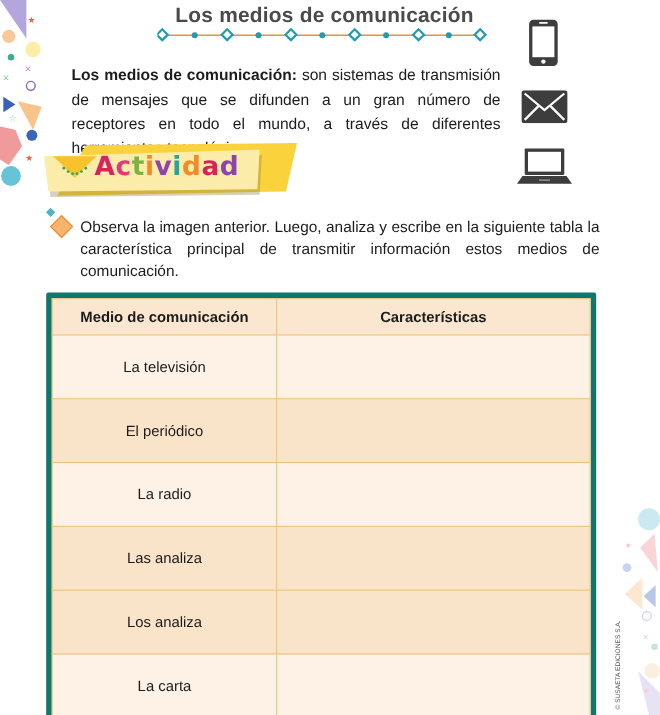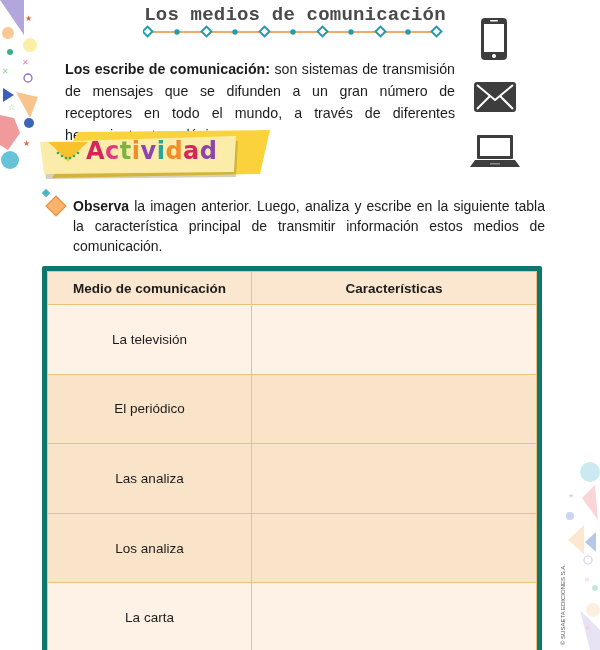--- a/index.html
+++ b/index.html
@@ -5,36 +5,36 @@
   html, body { margin: 0; padding: 0; }
   body {
     width: 600px; height: 650px; overflow: hidden; position: relative;
     background: #ffffff;
     font-family: "Liberation Sans", "DejaVu Sans", sans-serif;
     color: #222;
   }
   .deco { position: absolute; }
   .title {
     position: absolute; left: 140px; top: 4px; width: 310px; text-align: center;
-    font-family: Liberation Mono, monospace; font-weight: bold; font-size: 19px;
+    font-family: Liberation Sans, sans-serif; font-weight: bold; font-size: 19px;
     color: #4a4a4a; letter-spacing: 0.2px;
   }
   .title-rule { position: absolute; left: 143px; top: 25px; }
   .intro {
     position: absolute; left: 65px; top: 58px; width: 390px;
     font-size: 14.2px; line-height: 22px; text-align: justify; color: #1c1c1c;
   }
   .intro b { font-weight: bold; }
   .icon { position: absolute; }
   .actividad { position: absolute; left: 38px; top: 130px; }
   .instr {
     position: absolute; left: 73px; top: 196px; width: 472px;
     font-size: 14px; line-height: 20px; text-align: justify; color: #1c1c1c;
   }
-  .instr b { font-weight: bold; }
+  .instr b { font-weight: normal; }
   .bullet { position: absolute; left: 38px; top: 186px; }
   .table-wrap {
     position: absolute; left: 42px; top: 266px; width: 500px; height: 392px;
     border: 5px solid #0f766e; border-radius: 2px; box-sizing: border-box;
     background: #fdf3e6;
   }
   table { border-collapse: collapse; width: 100%; height: 100%; table-layout: fixed; }
   th, td { border: 1.5px solid #ebc27c; text-align: center; font-size: 13.5px; color: #1c1c1c; }
   th { height: 30px; background: #fbe7cf; font-weight: bold; font-size: 13.5px; }
   td { height: 51px; }
@@ -96,21 +96,21 @@
   </g>
   <g fill="#1f9bb2">
     <circle cx="34" cy="7" r="2.7"></circle>
       <circle cx="92" cy="7" r="2.7"></circle>
     <circle cx="150" cy="7" r="2.7"></circle>
       <circle cx="208" cy="7" r="2.7"></circle>
     <circle cx="265" cy="7" r="2.7"></circle>
   </g>
 </svg>
 
-<div class="intro"><b>Los escribe de comunicación:</b><span> son sistemas de transmisión de mensajes que se difunden a un gran número de receptores en todo el mundo, a través de diferentes herramientas tecnológicas.</span></div>
+<div class="intro"><b>Los medios de comunicación:</b><span> son sistemas de transmisión de mensajes que se difunden a un gran número de receptores en todo el mundo, a través de diferentes herramientas tecnológicas.</span></div>
 
 <svg class="icon" style="left:480px;top:17px" width="28" height="44" viewBox="0 0 28 44">
   <rect x="1" y="1" width="26" height="42" rx="4" fill="#3d3d3d"></rect>
   <rect x="4" y="7" width="20" height="28" fill="#fff"></rect>
   <rect x="10" y="3" width="8" height="1.5" rx="0.7" fill="#fff"></rect>
   <circle cx="14" cy="39" r="2" fill="#fff"></circle>
 </svg>
 
 <svg class="icon" style="left:474px;top:82px" width="42" height="30" viewBox="0 0 42 30">
   <rect x="0" y="0" width="42" height="30" rx="3" fill="#3d3d3d"></rect>
@@ -167,20 +167,24 @@
     </thead>
     <tbody>
       <tr class="odd">
         <td>La televisión</td>
         <td></td>
       </tr>
       <tr class="even">
         <td>El periódico</td>
         <td></td>
       </tr>
+      <tr class="odd">
+        <td>La radio</td>
+        <td></td>
+      </tr>
       <tr class="even">
         <td>Las analiza</td>
         <td></td>
       </tr>
       <tr class="even">
         <td>Los analiza</td>
         <td></td>
       </tr>
       <tr class="odd">
         <td>La carta</td>

